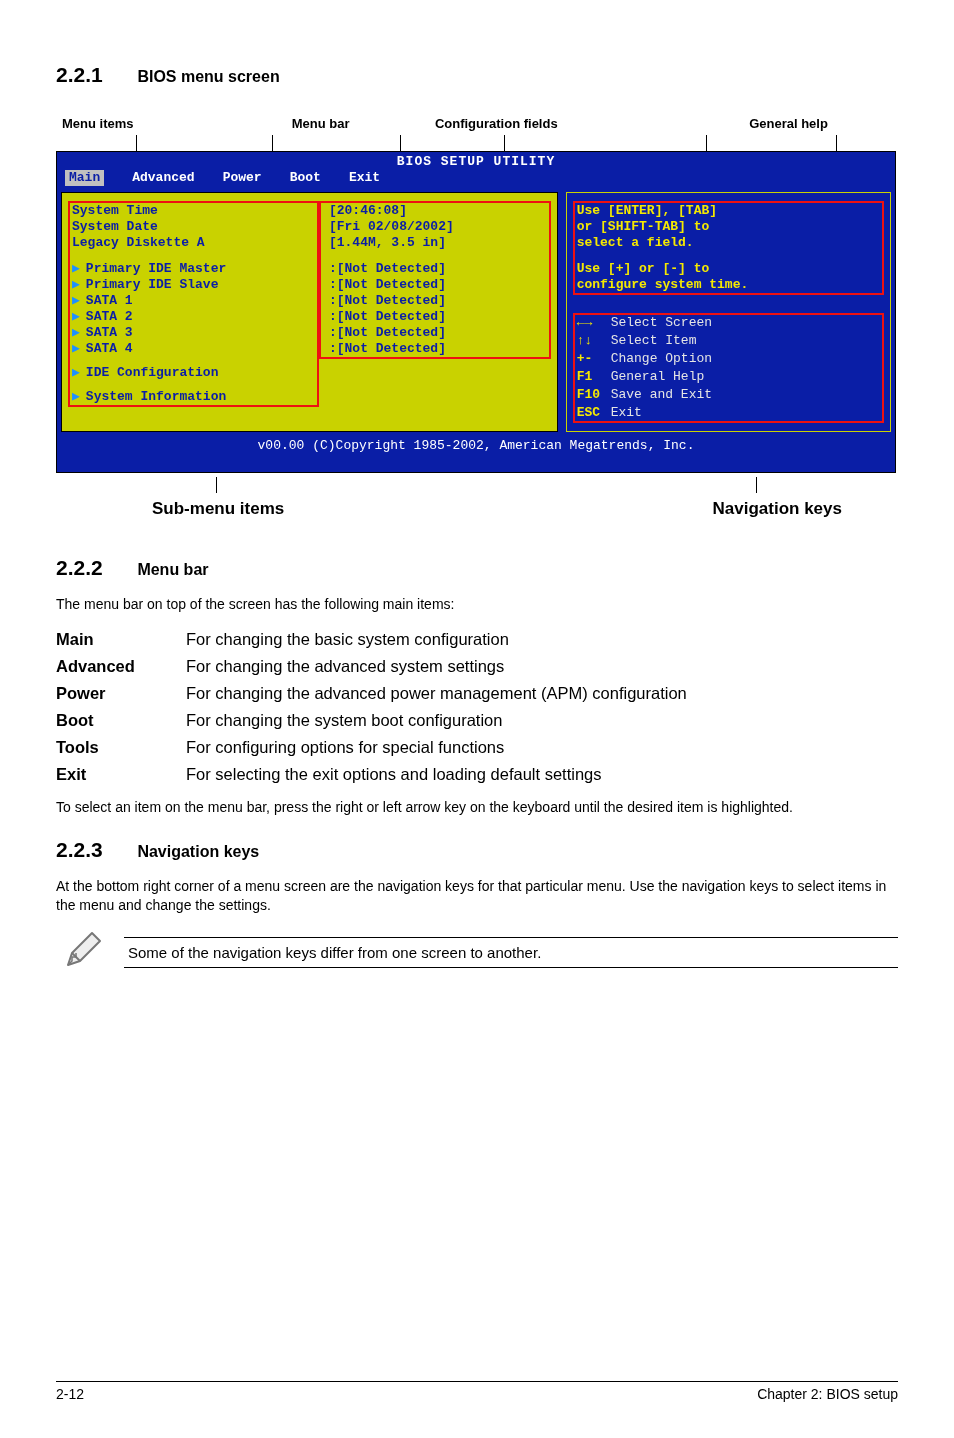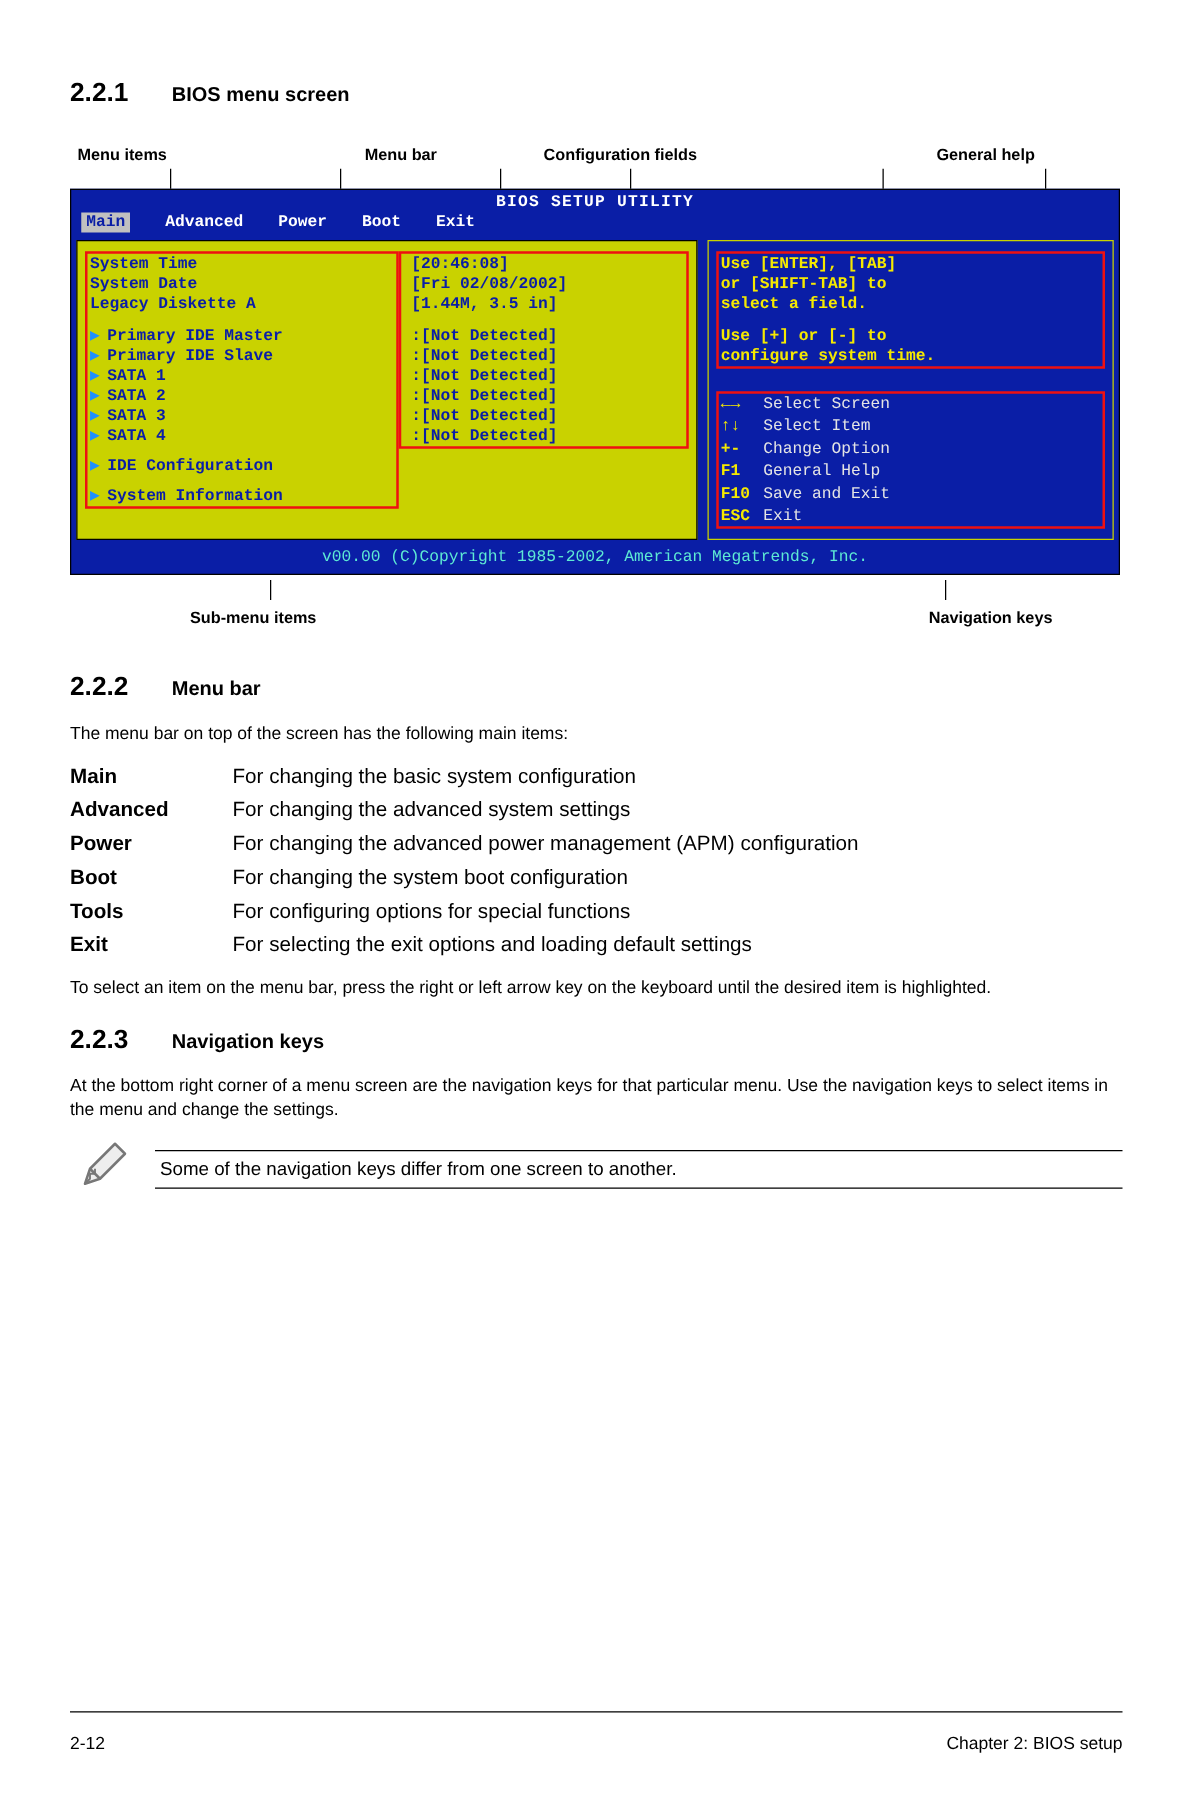--- a/index.html
+++ b/index.html
@@ -42,42 +42,42 @@
   .bios-body { display:flex; }
   .panel { background:#c9d200; border: 1px solid #000; margin: 2px 4px 4px 4px; padding: 8px 6px; color:#0a1ea6; font-weight:bold; }
   .panel-left { flex: 1.55; display:flex; }
   .panel-left-inner-l { width: 52%; }
   .panel-left-inner-r { width: 48%; }
   .panel-right { flex: 1; }
   .red-outline { outline: 2px solid #e11; outline-offset: -2px; padding:2px 4px; }
   .tri { color:#1e90ff; margin-right:6px; }
   .help-yellow { color:#f5e900; font-weight:bold; }
   .help-white { color:#e5e5e5; font-weight:normal; }
-  .copyright { color:#5eead4; text-align:center; padding: 2px 0 5px 0; }
+  .copyright { color:#ffffff; text-align:center; padding: 2px 0 18px 0; }
   .panel-right-inner { display:flex; flex-direction:column; height: 100%; }
   .gap-fill { flex: 1; min-height: 18px; }
   .keys-grid { display:grid; grid-template-columns: 28px auto; column-gap:6px; row-gap:2px; color:#fff; font-weight:bold; }
   .keys-grid .k { color:#f5e900; }
-  .bottom-labels { display:flex; font-size:13px; font-weight:bold; margin: 6px 0 34px 0; }
+  .bottom-labels { display:flex; font-size:17px; font-weight:bold; margin: 6px 0 34px 0; }
   .bl-left { width: 60%; padding-left: 96px; }
   .bl-right { width: 40%; text-align: right; padding-right: 56px; }
 
   
   .desc { font-size: 14px; line-height: 1.35; margin-bottom: 16px; }
   dl.menu-desc { font-size: 16.5px; }
   dl.menu-desc .row { display:flex; margin-bottom: 8px; }
   dl.menu-desc dt { font-weight:bold; width: 130px; flex-shrink:0; }
   dl.menu-desc dd { flex:1; }
 
   .note-wrap { display:flex; align-items:center; margin: 10px 0 0 0; }
   .note-icon { width:44px; margin: 0 18px 0 6px; }
   .note-box { flex:1; border-top:1px solid #000; border-bottom:1px solid #000; padding:6px 4px; font-size:15px; }
 
   
-  .footer { position:absolute; left:56px; right:56px; bottom:36px; border-top:1px solid #000; padding-top:16px; display:flex; justify-content:space-between; font-size:14px; }
+  .footer { position:absolute; left:56px; right:56px; bottom:36px; border-top:1px solid #000; padding-top:4px; display:flex; justify-content:space-between; font-size:14px; }
 </style>
 </head>
 <body>
 
 <h2 class="section">
   <span class="sec-num">2.2.1</span>
   <span class="sec-title">BIOS menu screen</span>
 </h2>
 
 <div class="label-row">

